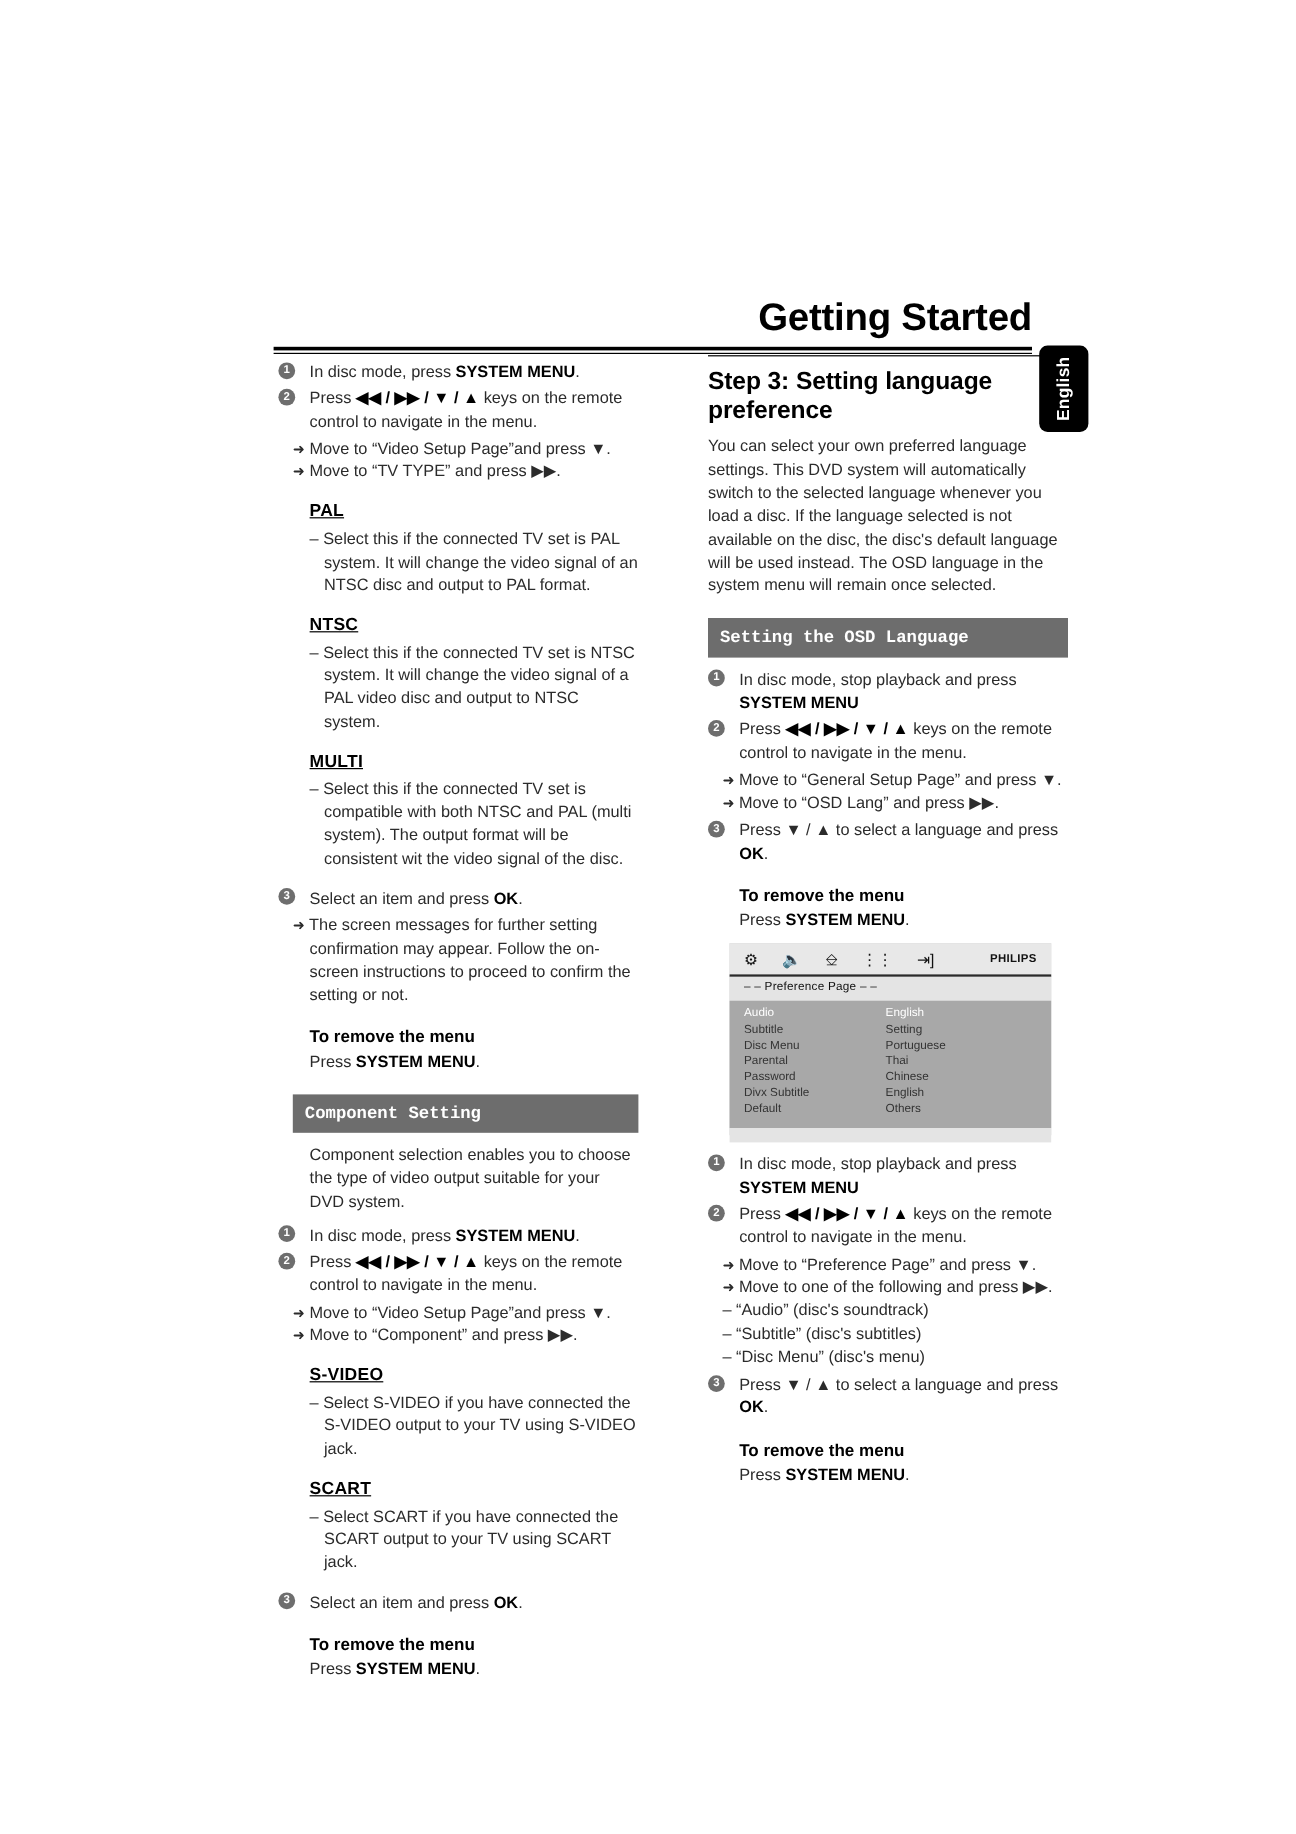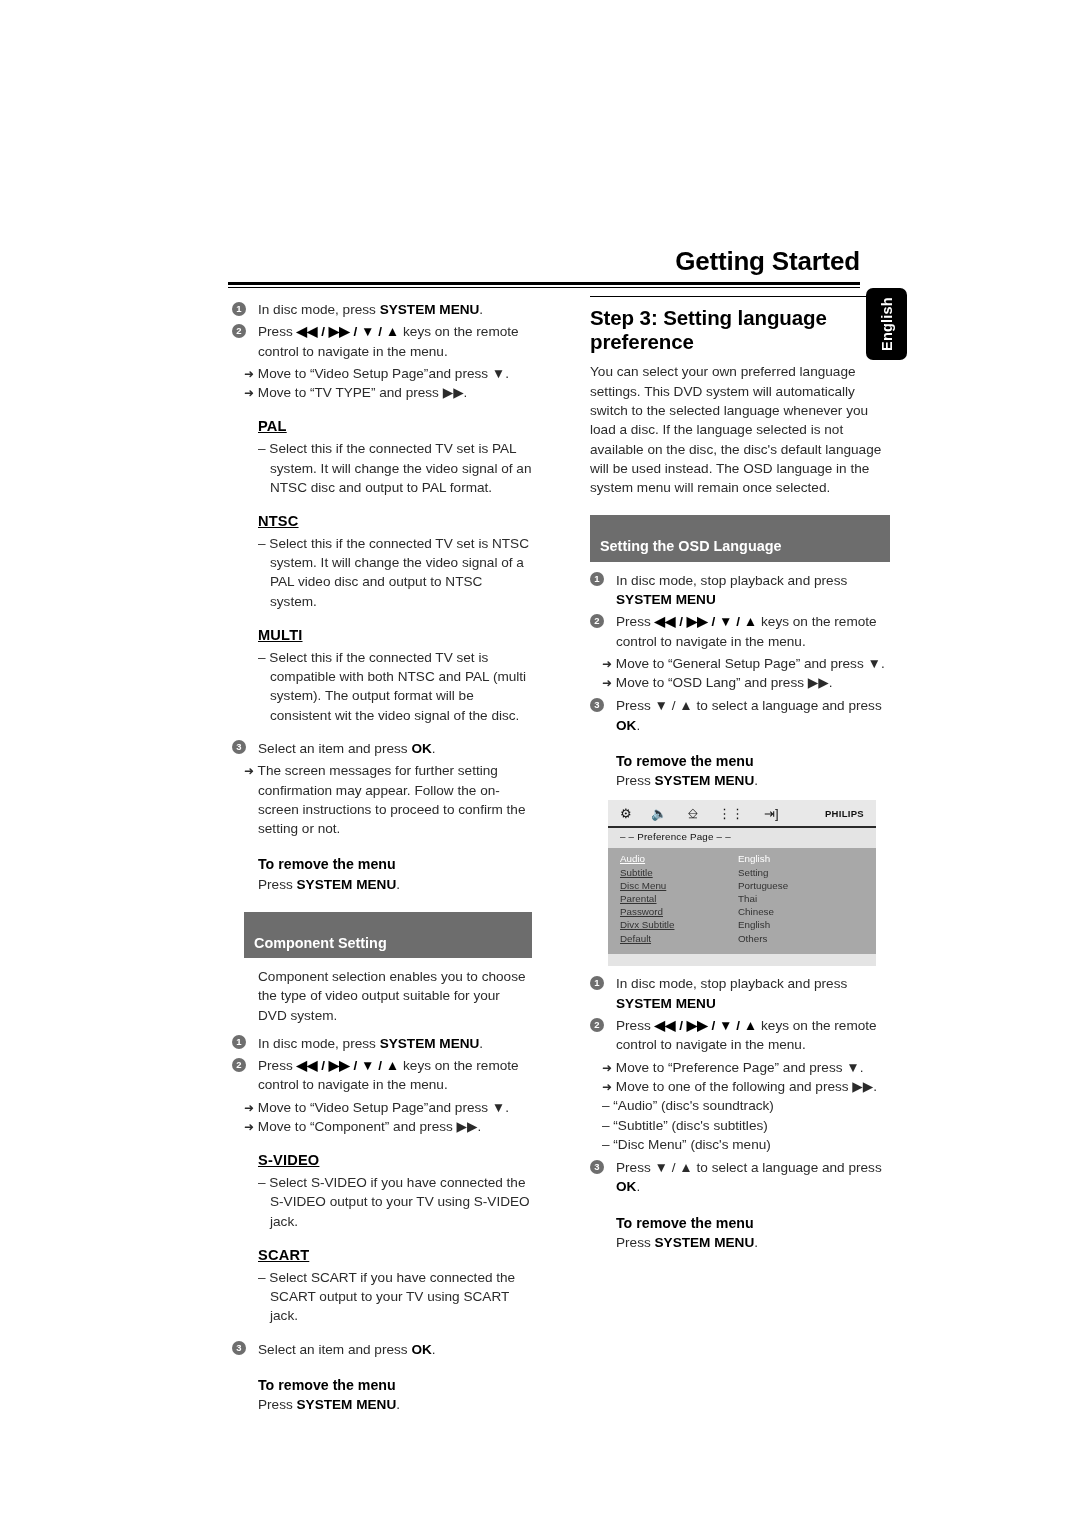--- a/index.html
+++ b/index.html
@@ -15,21 +15,21 @@
     position:absolute;
     left:0;top:0;width:1080px;height:1528px;
   }
 
   
   .hdr{
     position:absolute;left:228px;top:248px;width:632px;
   }
   .hdr-title{
     text-align:right;
-    font-size:26px;
+    font-size:32px;
     font-weight:bold;
     letter-spacing:-0.2px;
     line-height:1.05;
     color:#000;
   }
   .hdr-rule{
     margin-top:7px;
     border-top:3px solid #000;
     border-bottom:1px solid #000;
     height:2px;
@@ -105,25 +105,26 @@
     text-indent:-12px;
     padding-left:12px;
   }
 
   
   .bar{
     background:#6d6d6d;
     color:#fff;
     font-weight:bold;
     font-size:14.4px;
-    padding:22px 0 5px 10px;
+    padding:8px 0 5px 10px;
     margin:18px 0 9px 12px;
     width:288px;
     box-sizing:border-box;
     line-height:1.33;
+    font-family:Liberation Mono, monospace;
   }
   .col-right .bar{margin-left:0;width:300px;}
 
   .sub-h{
     font-weight:bold;
     color:#000;
     font-size:14.2px;
     margin:16px 0 0 26px;
   }
   .sub-p{margin:0 0 0 26px;}
@@ -194,21 +195,21 @@
     height:102px;
     padding:4px 0 0 0;
   }
   .osd-row{
     display:flex;
     font-size:9.8px;
     line-height:13.2px;
     color:#333;
     padding-left:12px;
   }
-  .osd-row .k{width:118px;text-decoration:underline;}
+  .osd-row .k{width:118px;}
   .osd-row.sel{color:#ffffff;}
   .osd-foot{
     height:12px;
     background:#e4e4e4;
   }
 
   
   .pageno{
     position:absolute;
     left:0;top:1246px;width:860px;

